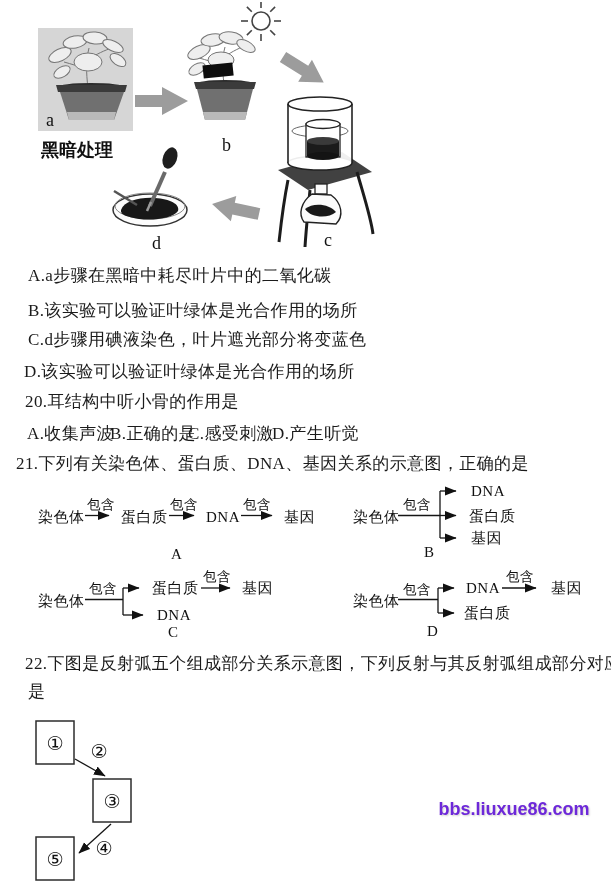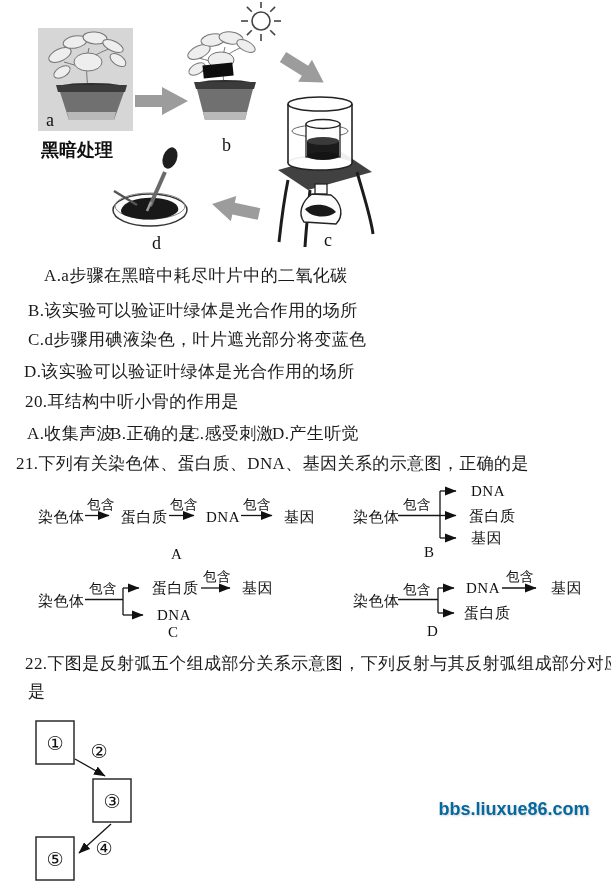--- a/index.html
+++ b/index.html
@@ -15,21 +15,21 @@
   svg .figlabel{font-size:18px;}
   svg .dterm{font-size:15px;letter-spacing:0.5px;}
   svg .dsmall{font-size:13.5px;letter-spacing:0.5px;}
   svg .dletter{font-size:15px;}
   svg .circnum{font-family:"DejaVu Sans",sans-serif;font-size:19px;}
   svg line.rel, svg path.rel{stroke:#151515;stroke-width:1.3;fill:none;}
   .watermark{position:absolute;left:418px;top:804px;width:192px;text-align:center;
     font-family:"Liberation Sans","DejaVu Sans",sans-serif;}
   .wm-title{font-size:43px;font-weight:bold;letter-spacing:1px;color:#f1efee;
     text-shadow:2px 2px 2px #ccc9c7,-1px -1px 1px #e4e1df;}
-  .wm-site{font-size:18px;font-weight:bold;color:#0369a1;margin-top:-5px;
+  .wm-site{font-size:18px;font-weight:bold;color:#6d28d9;margin-top:-5px;
     text-shadow:1px 1px 2px #d3d0ce;}
 </style>
 </head>
 <body>
 
 <svg style="position:absolute;left:0;top:0;" width="400" height="262" viewBox="0 0 400 262">
 
   <rect x="38" y="28" width="95" height="103" fill="#d6d6d6"></rect>
 
   <g stroke="#767676" fill="#eeeeee" stroke-width="1">
@@ -130,21 +130,21 @@
     <line x1="114" y1="191" x2="137" y2="205" stroke="#555" stroke-width="2.5"></line>
     <g>
       <line x1="165" y1="172" x2="150" y2="206" stroke="#6a6a6a" stroke-width="4"></line>
       <line x1="151" y1="202" x2="147" y2="211" stroke="#9a9a9a" stroke-width="2.5"></line>
       <ellipse cx="170" cy="158" rx="7" ry="11" transform="rotate(20 170 158)" fill="#1e1e1e"></ellipse>
     </g>
   </g>
   <text class="figlabel" x="152" y="249">d</text>
 </svg>
 
-<div class="line" style="left:44px;top:266px;">A.a步骤在黑暗中耗尽叶片中的二氧化碳</div>
+<div class="line" style="left:28px;top:266px;">A.a步骤在黑暗中耗尽叶片中的二氧化碳</div>
 <div class="line" style="left:28px;top:301px;">B.该实验可以验证叶绿体是光合作用的场所</div>
 <div class="line" style="left:28px;top:330px;">C.d步骤用碘液染色，叶片遮光部分将变蓝色</div>
 <div class="line" style="left:24px;top:362px;">D.该实验可以验证叶绿体是光合作用的场所</div>
 
 <div class="line" style="left:25px;top:392px;text-align:right;">20.耳结构中听小骨的作用是</div>
 <div class="opts-row">
   <span style="left:27px;">A.收集声波</span>
   <span style="left:110px;">B.正确的是</span>
   <span style="left:188px;">C.感受刺激</span>
   <span style="left:272px;">D.产生听觉</span>

